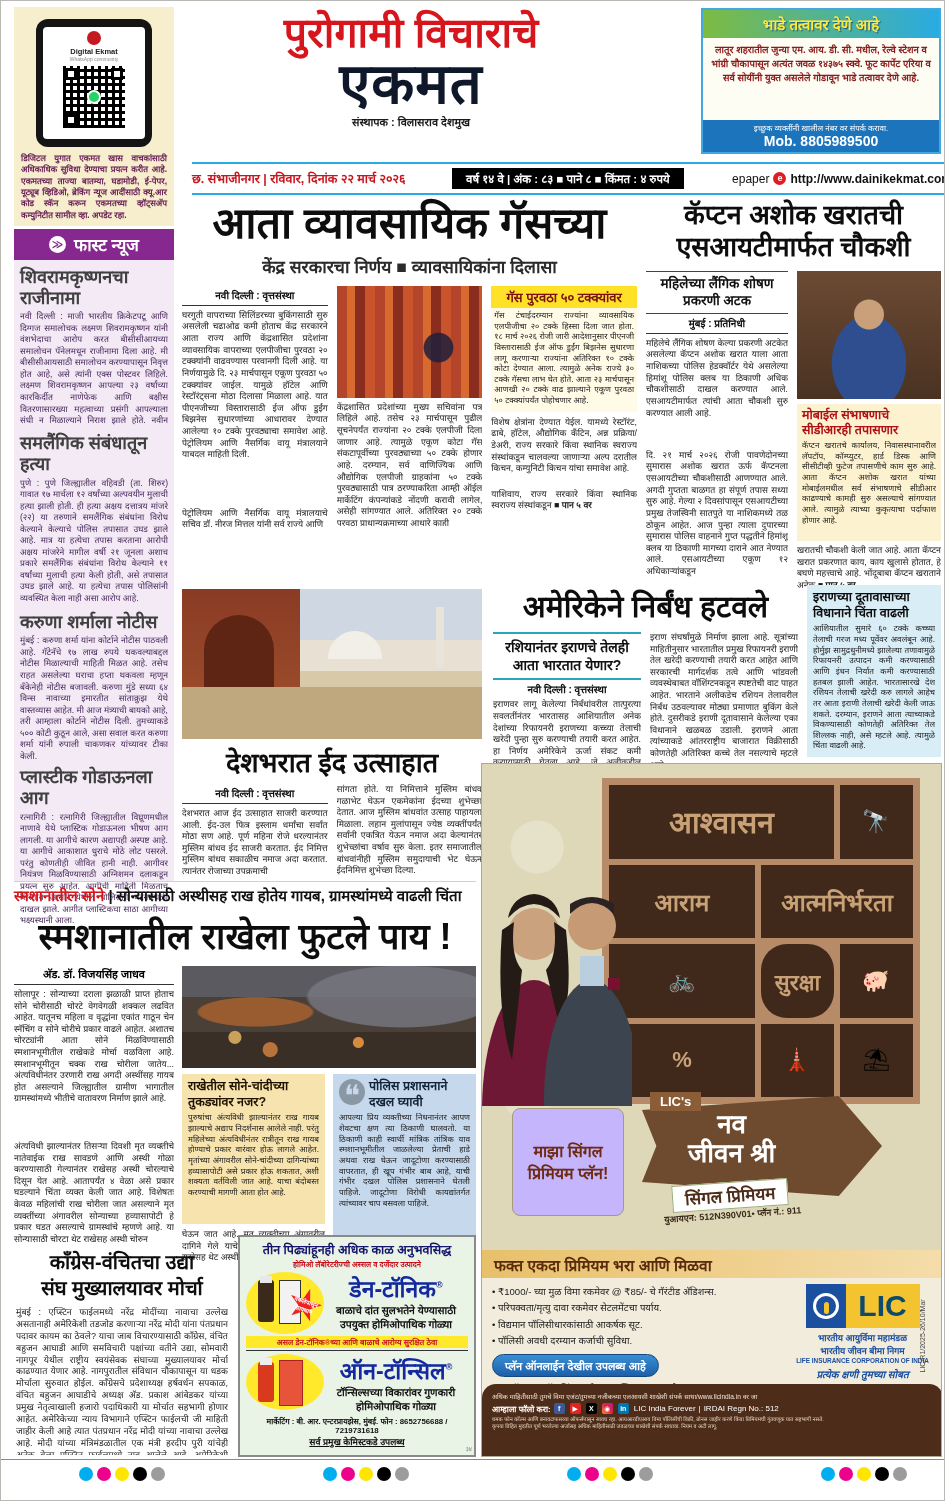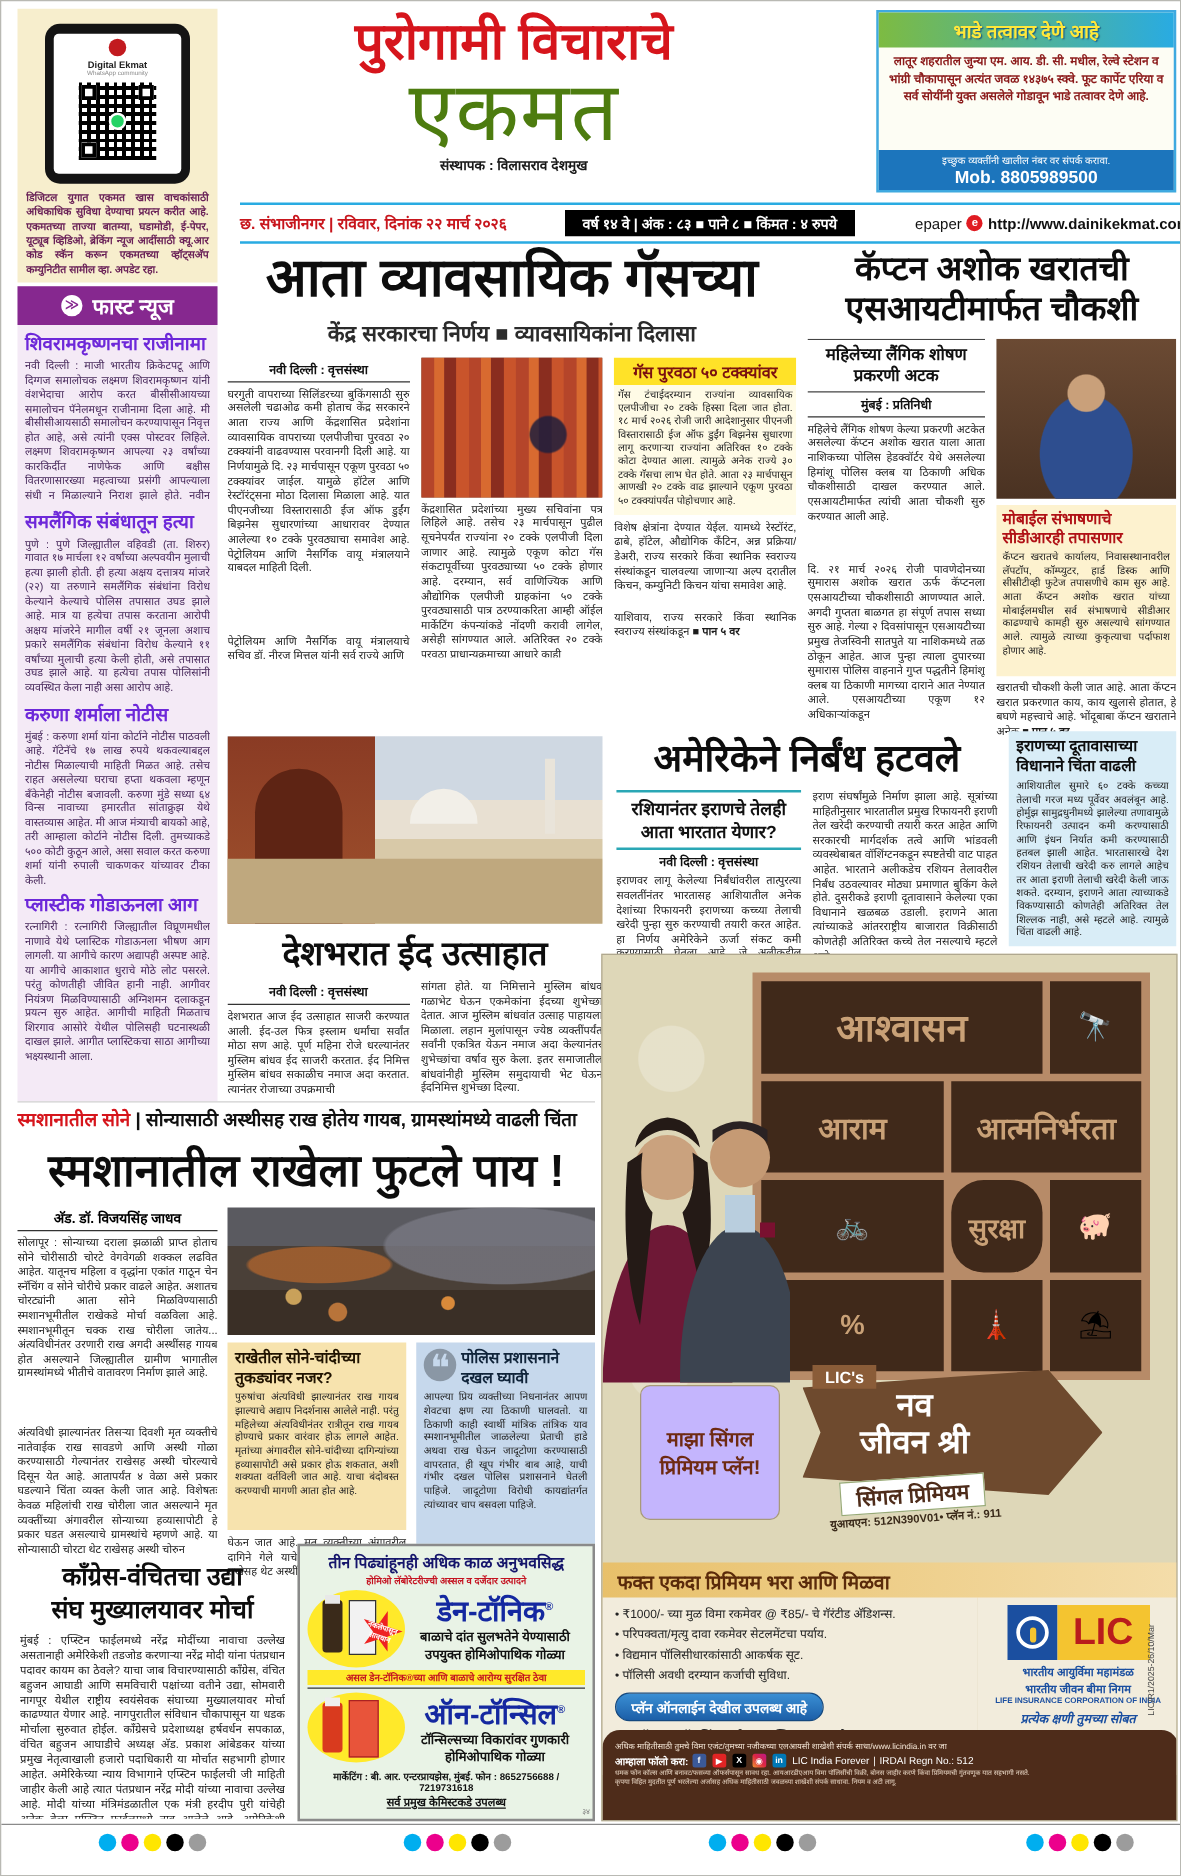--- a/index.html
+++ b/index.html
@@ -9,21 +9,21 @@
     position:relative; width:945px; height:1501px; margin:0 auto;
     background:#ffffff; border:1px solid #b9b9b3; overflow:hidden;
   }
   .abs { position:absolute; }
   .ctr { text-align:center; }
   .body-sm { font-size:8.8px; line-height:1.32; color:#1c1c1c; text-align:justify; overflow:hidden; }
   .body-xs { font-size:8.2px; line-height:1.3; color:#222; text-align:justify; overflow:hidden; }
   .dateline { font-size:10px; font-weight:bold; color:#111; text-align:center; padding:2px 0 3px; }
   .rule { border-bottom:1px solid #333; }
   .jump { font-weight:bold; }
-  .news-title { font-weight:bold; color:#6d28d9; font-size:15px; line-height:1.15; margin:7px 0 3px; }
+  .news-title { font-weight:bold; color:#404040; font-size:18px; line-height:1.15; margin:7px 0 3px; }
   .fast-body { font-size:8.6px; line-height:1.34; color:#46275a; text-align:justify; overflow:hidden; }
   .photo { overflow:hidden; }
   .col { overflow:hidden; }
   .kicker-rule { border-top:2px solid #2aa7b5; border-bottom:2px solid #2aa7b5; }
   .dots { display:flex; gap:4px; }
   .dot { width:14px; height:14px; border-radius:50%; }
   .soc { display:inline-flex; width:11px; height:11px; border-radius:2px; color:#fff; font-size:7px; font-weight:bold; align-items:center; justify-content:center; margin-right:2px; vertical-align:middle; }
 </style>
 </head>
 <body>
@@ -42,21 +42,21 @@
           <div style="position:absolute;left:2px;bottom:2px;width:12px;height:12px;border:3px solid #000;background:#fff;"></div>
           <div style="position:absolute;left:24px;top:24px;width:14px;height:14px;border-radius:50%;background:#25d366;border:2px solid #fff;"></div>
         </div>
       </div>
     </div>
     <div style="font-size:8.4px; line-height:1.35; color:#6b2358; font-weight:bold; text-align:justify; padding:2px 3px;">डिजिटल युगात एकमत खास वाचकांसाठी अधिकाधिक सुविधा देण्याचा प्रयत्न करीत आहे. एकमतच्या ताज्या बातम्या, घडामोडी, ई-पेपर, यूट्यूब व्हिडिओ, ब्रेकिंग न्यूज आदींसाठी क्यू.आर कोड स्कॅन करून एकमतच्या व्हॉट्सअ‍ॅप कम्युनिटीत सामील व्हा. अपडेट रहा.</div>
   </div>
 
   <div class="abs ctr" style="left:180px; top:10px; width:460px; height:150px;">
     <div style="font-size:41px; font-weight:bold; color:#d6151c; line-height:1.1;">पुरोगामी विचाराचे</div>
-    <div style="font-size:66px; font-weight:400; color:#4d7c0f; line-height:1.0; letter-spacing:1px;">एकमत</div>
+    <div style="font-size:56px; font-weight:700; color:#0f172a; line-height:1.0; letter-spacing:1px;">एकमत</div>
     <div style="font-size:11px; font-weight:bold; color:#1a1a1a; margin-top:2px;">संस्थापक : विलासराव देशमुख</div>
   </div>
 
   <div class="abs" style="left:700px; top:7px; width:240px; height:146px; border:2px solid #3fa9e0; background:#fdfdf4;">
     <div class="ctr" style="background:linear-gradient(90deg,#7dbb42,#29abe2); padding:4px 2px; font-size:15px; font-weight:bold; color:#ffe83a; text-shadow:1px 1px 1px #1a5c85;">भाडे तत्वावर देणे आहे</div>
     <div class="ctr" style="padding:5px 8px 3px; font-size:9.6px; font-weight:bold; color:#8b1a1a; line-height:1.45;">लातूर शहरातील जुन्या एम. आय. डी. सी. मधील, रेल्वे स्टेशन व भांग्री चौकापासून अत्यंत जवळ १४३७५ स्क्वे. फूट कार्पेट एरिया व सर्व सोयींनी युक्त असलेले गोडावून भाडे तत्वावर देणे आहे.</div>
     <div class="ctr" style="position:absolute; left:0; right:0; bottom:0; background:#1c75bc; color:#fff; padding:2px 0 3px;">
       <div style="font-size:8px;">इच्छुक व्यक्तींनी खालील नंबर वर संपर्क करावा.</div>
       <div style="font-size:14px; font-weight:bold;">Mob. 8805989500</div>
     </div>
@@ -366,21 +366,21 @@
       <div style="font-size:9.6px; font-weight:bold; color:#222; margin-top:5px;">(एक नॉन-पार, नॉन-लिंक्ड, जीवन, व्यक्तिगत, बचत योजना)</div>
     </div>
 
     <div class="abs ctr" style="left:300px; top:514px; width:161px; height:142px; background:#f2ecdc; padding-top:6px;">
       <div style="display:inline-flex;">
         <div style="width:40px; height:44px; background:#1b4fa0; display:flex; align-items:center; justify-content:center;">
           <div style="width:26px;height:26px;border-radius:50%;border:3px solid #fff; position:relative;">
             <div style="position:absolute;left:8px;top:6px;width:5px;height:12px;background:#f4c430;border-radius:3px;"></div>
           </div>
         </div>
-        <div style="width:74px; height:44px; background:#f4c430; color:#b91c1c; font-size:30px; font-weight:900; display:flex; align-items:center; justify-content:center;">LIC</div>
+        <div style="width:74px; height:44px; background:#f4c430; color:#0c4a6e; font-size:30px; font-weight:900; display:flex; align-items:center; justify-content:center;">LIC</div>
       </div>
       <div style="font-size:9px; font-weight:bold; color:#1b4fa0; margin-top:3px;">भारतीय आयुर्विमा महामंडळ</div>
       <div style="font-size:9px; font-weight:bold; color:#1b4fa0;">भारतीय जीवन बीमा निगम</div>
       <div style="font-size:6.4px; font-weight:bold; color:#1b4fa0;">LIFE INSURANCE CORPORATION OF INDIA</div>
       <div style="font-size:10px; font-weight:bold; font-style:italic; color:#1b4fa0; margin-top:3px;">प्रत्येक क्षणी तुमच्या सोबत</div>
     </div>
 
     <div class="abs" style="left:0; top:620px; width:461px; height:74px; background:#4e2c1a; border-radius:14px 14px 0 0; color:#fff; padding:5px 10px;">
       <div style="font-size:6.6px; margin-top:3px; color:#f2e4d4;">अधिक माहितीसाठी तुमचे विमा एजंट/तुमच्या नजीकच्या एलआयसी शाखेशी संपर्क साधा/www.licindia.in वर जा</div>
       <div style="font-size:8px; margin-top:2px; display:flex; align-items:center; gap:3px;">

